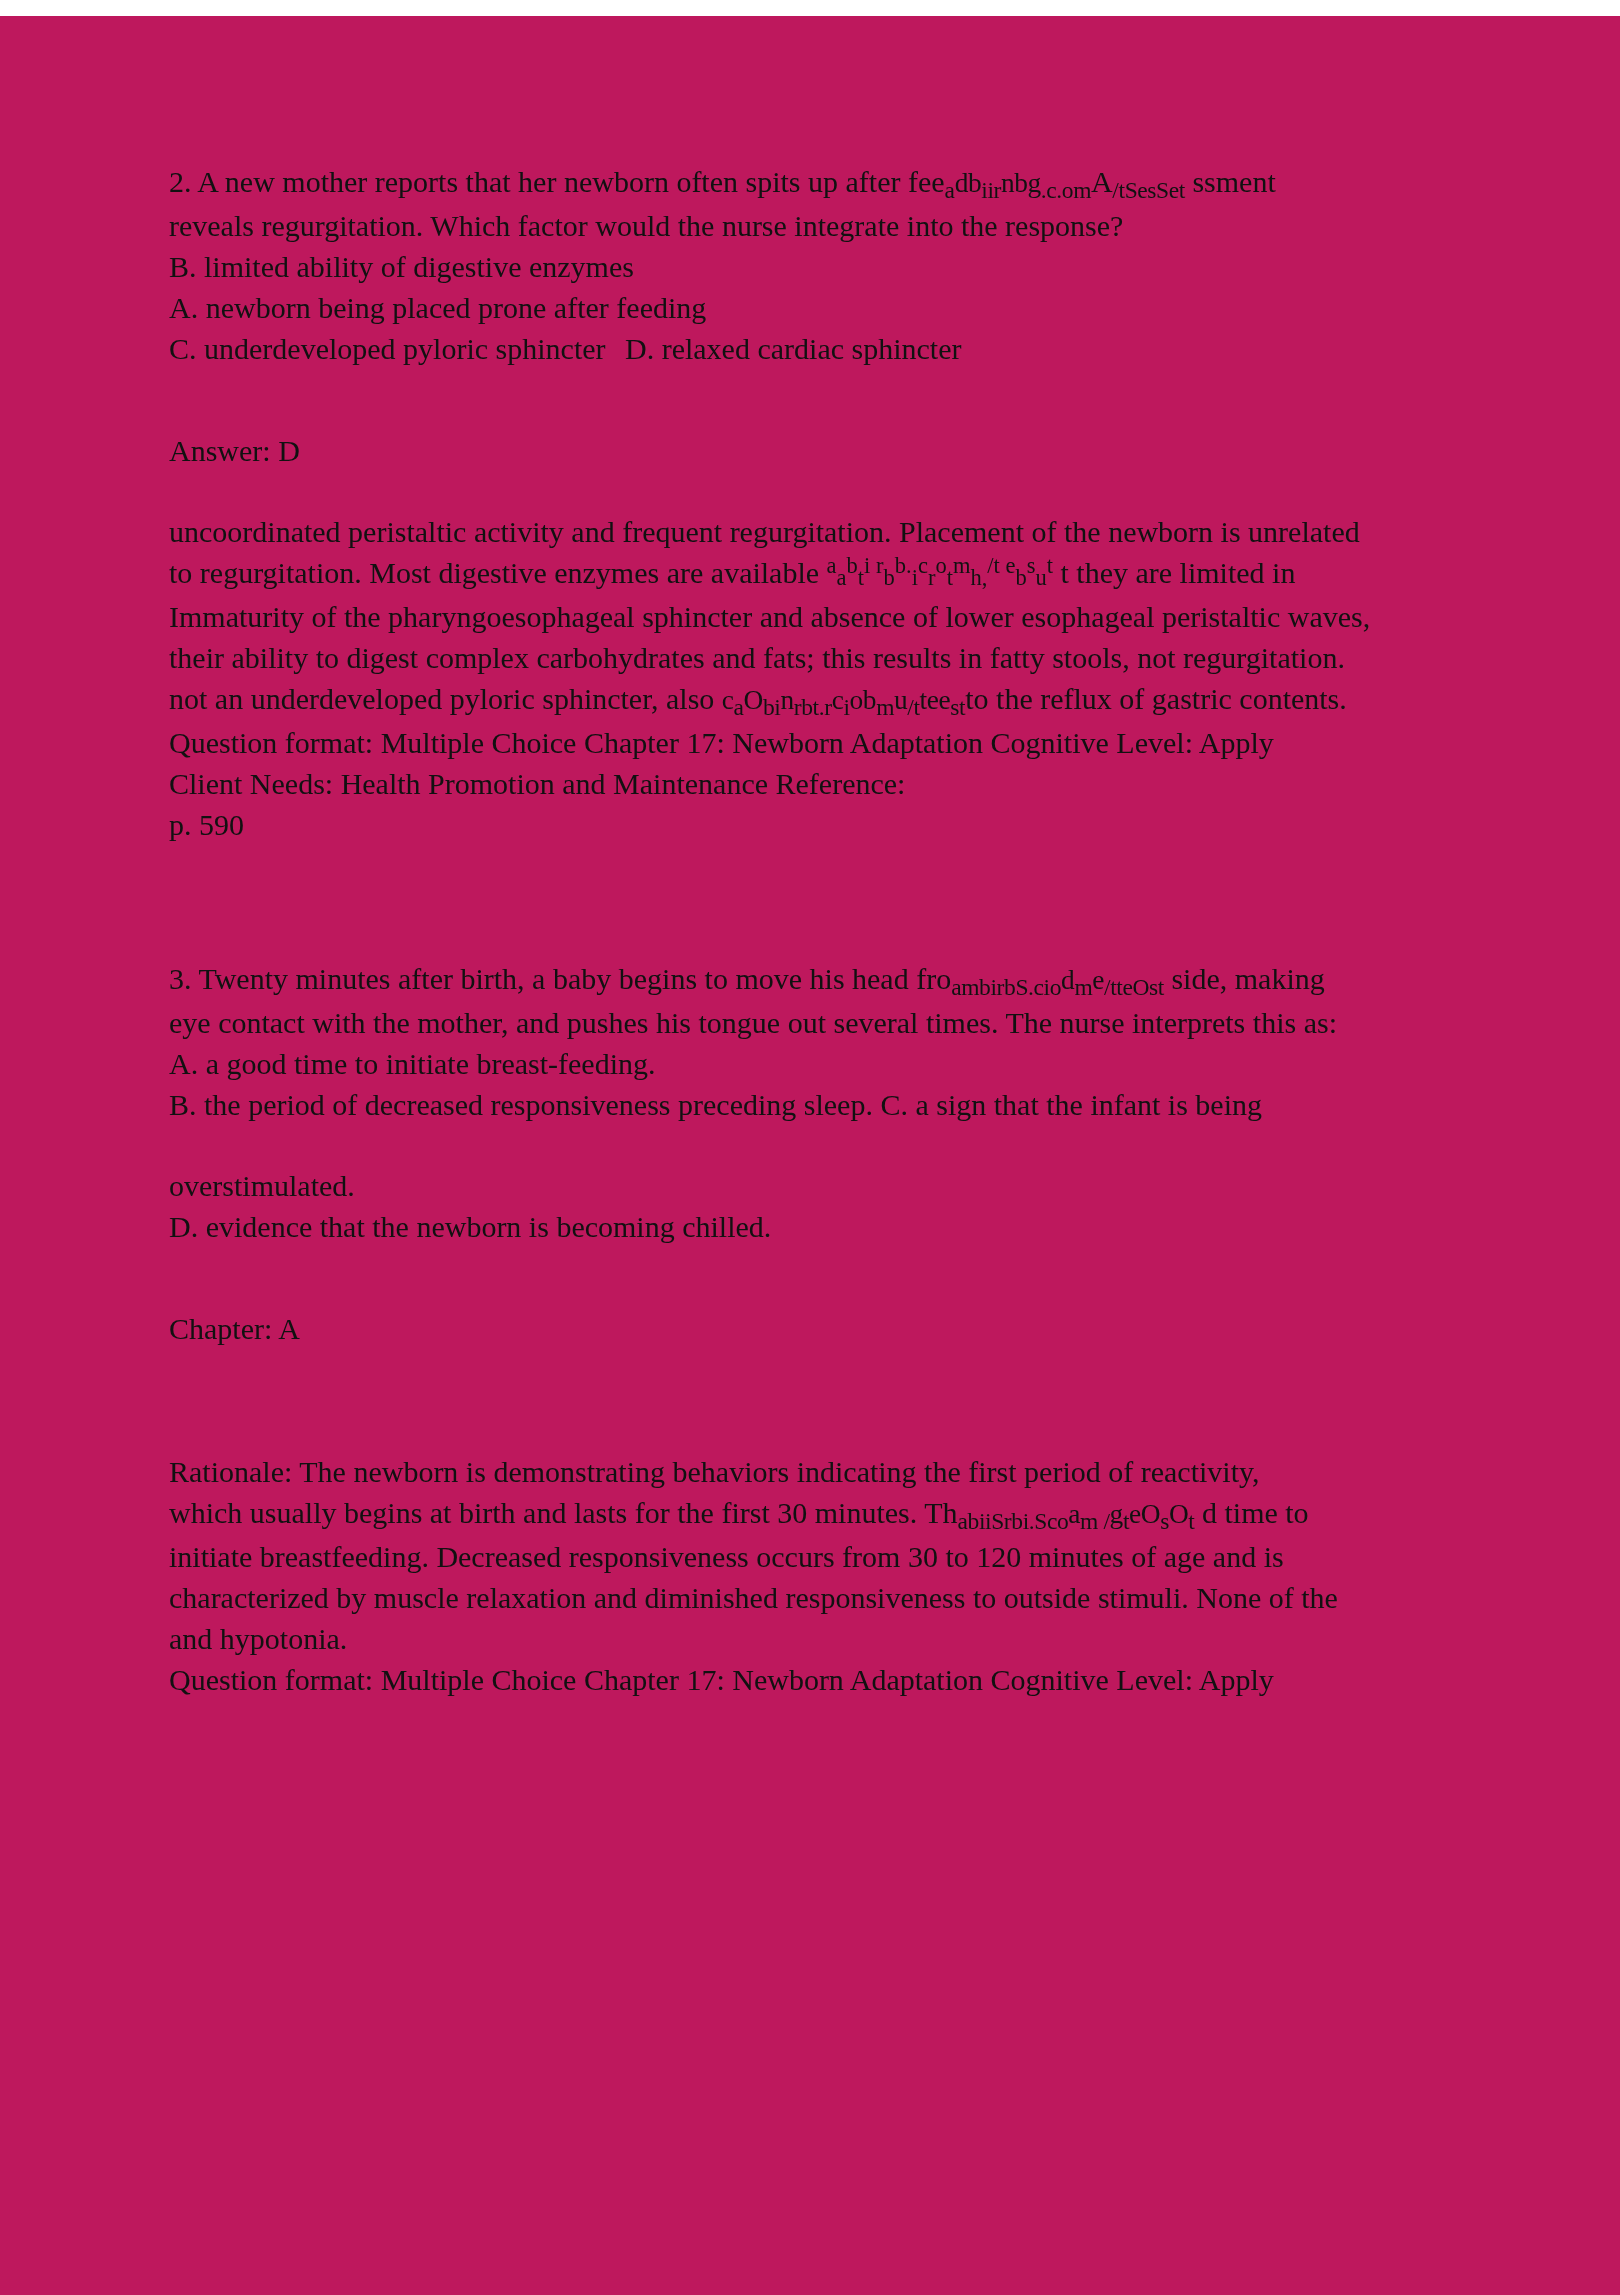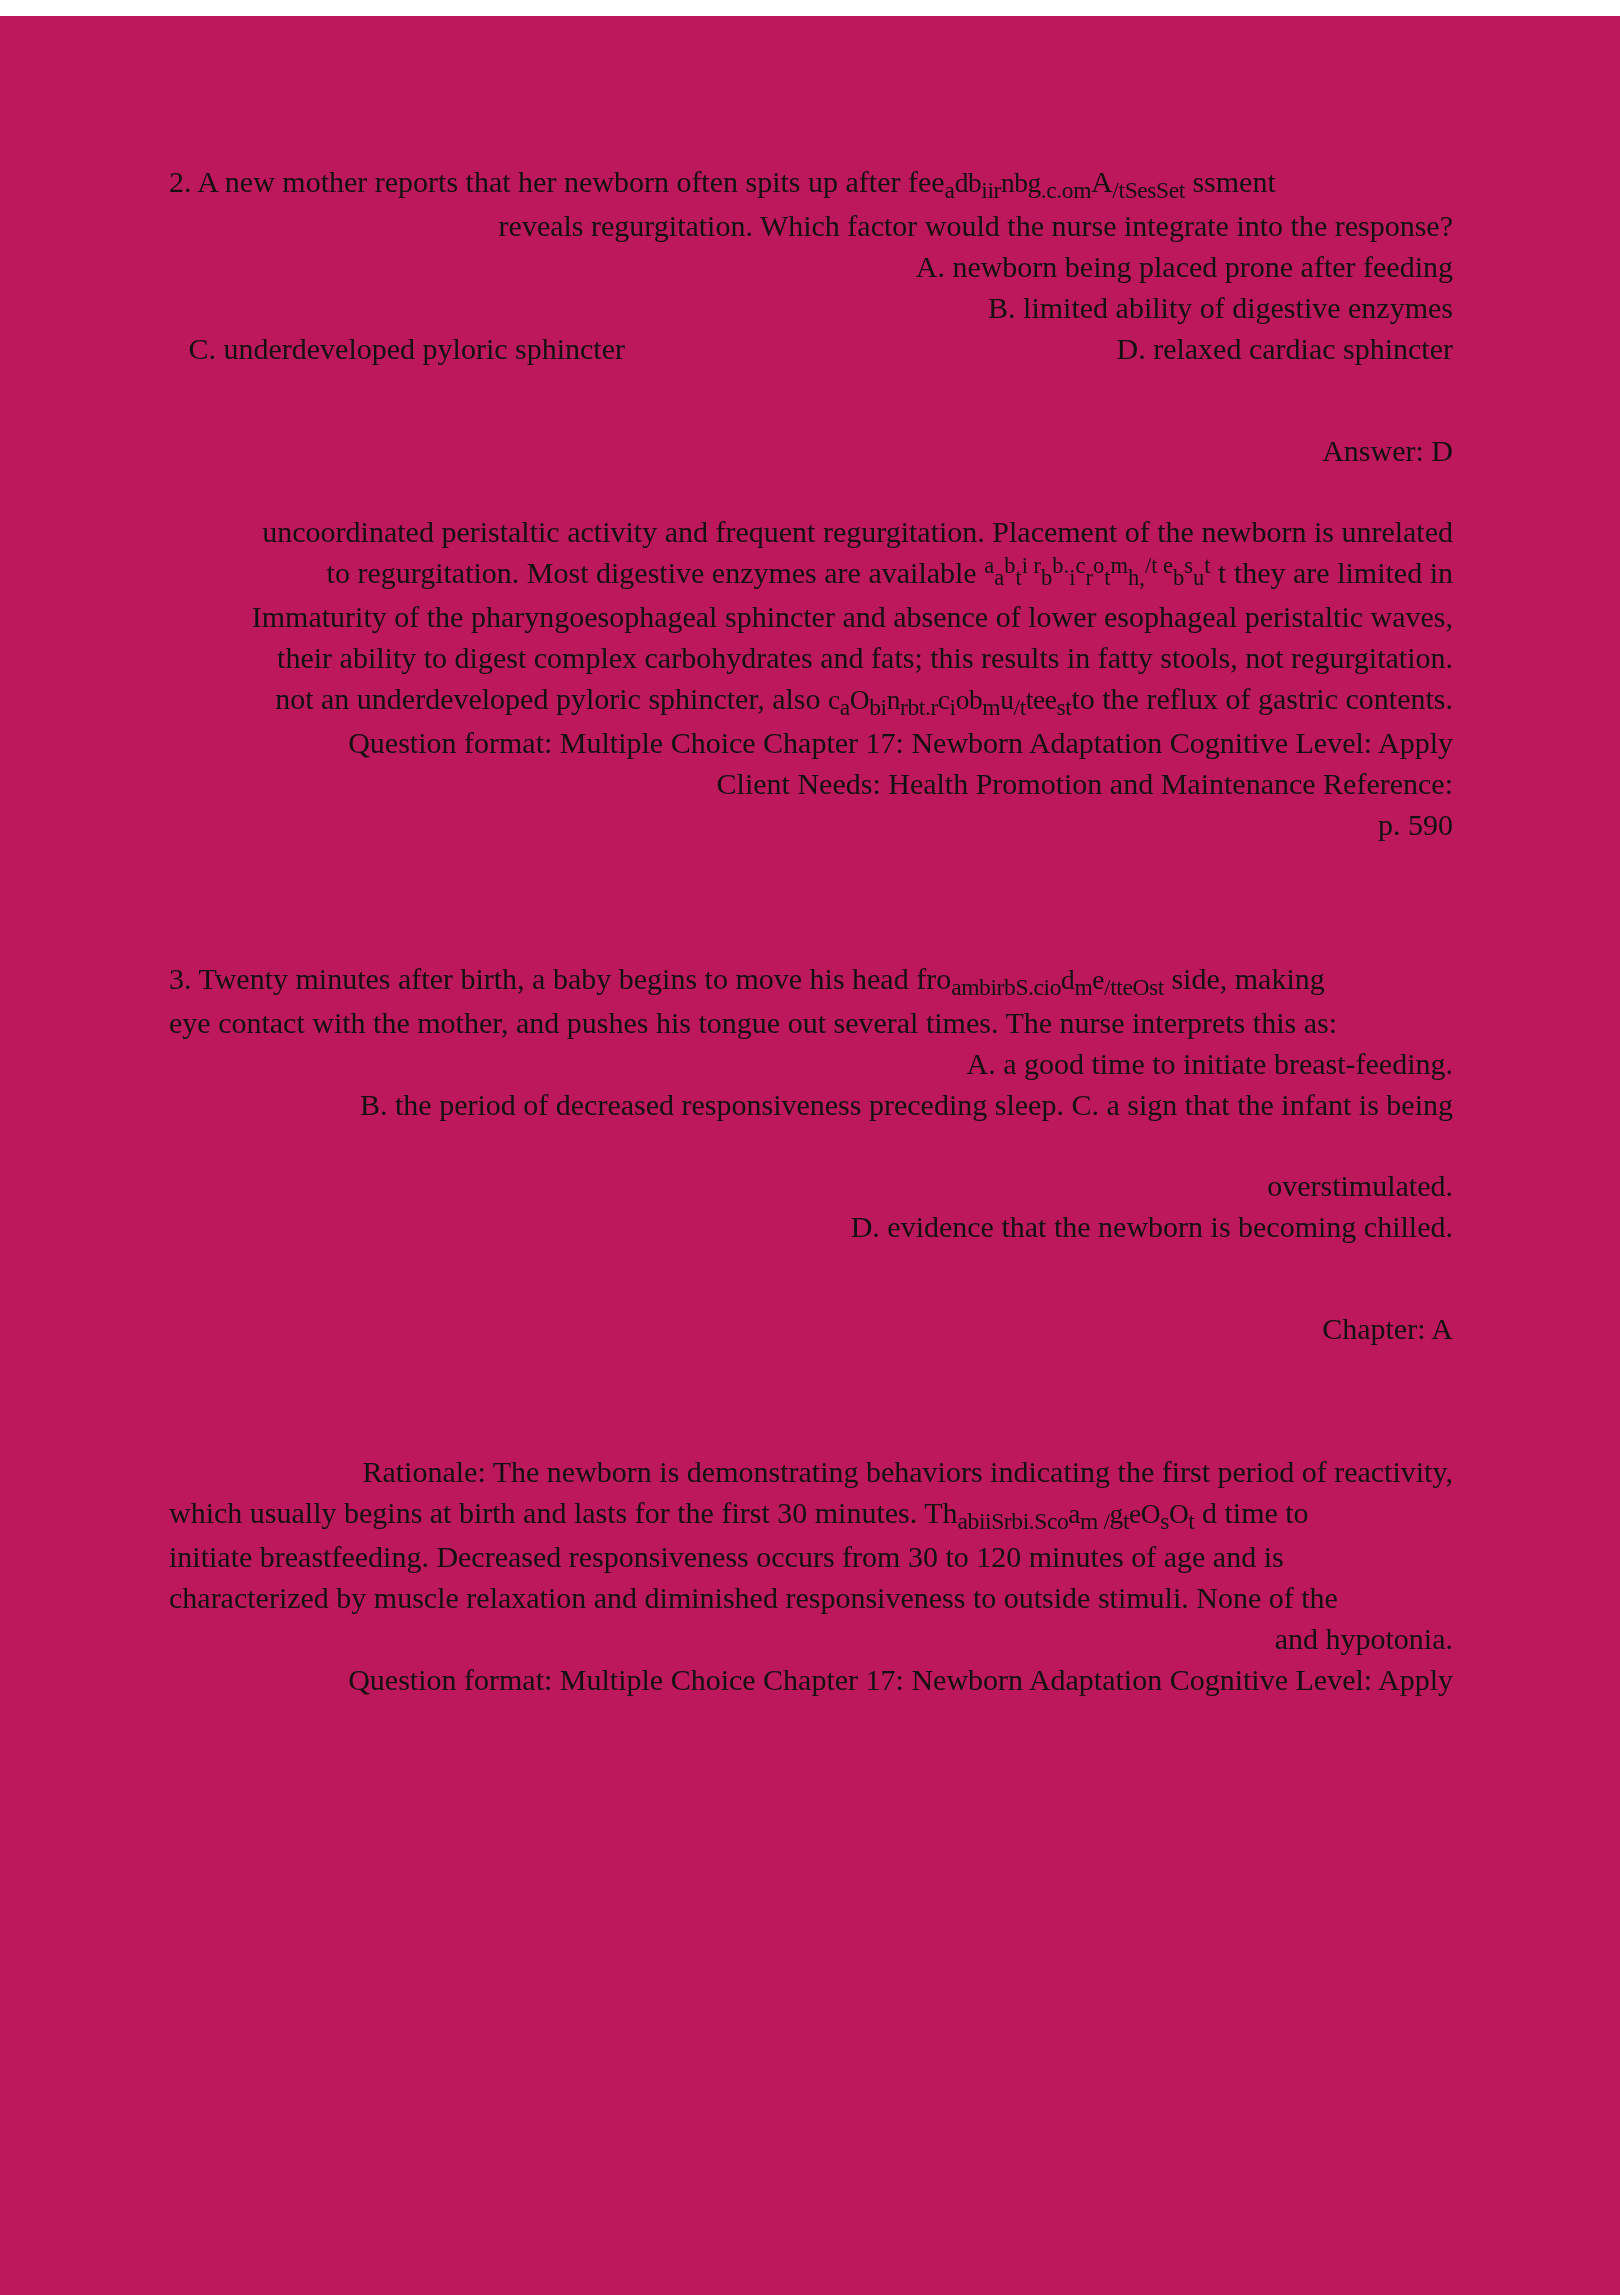--- a/index.html
+++ b/index.html
@@ -29,21 +29,21 @@
   }
   .para {
     font-size: 30px;
     line-height: 41px;
     text-align: justify;
     text-justify: inter-word;
     margin: 0;
     color: #111111;
   }
   .para.noj {
-    text-align: right;
+    text-align: left;
   }
   .blockgap-sm { height: 40px; }
   .blockgap-md { height: 61px; }
   .blockgap-lg { height: 102px; }
   .blockgap-xl { height: 113px; }
 
   
   .garble {
     white-space: nowrap;
     letter-spacing: -0.4px;
@@ -77,22 +77,22 @@
 
 <div class="page">
   <div class="content">
 
     <div>
 
       <p class="para"><span>2. A new mother reports that her newborn often spits up after fee</span><span class="garble"><span class="g lo">a</span><span class="g mid">d</span><span class="g mid">b</span><span class="g lo">i</span><span class="g lo">i</span><span class="g lo">r</span><span class="g mid">n</span><span class="g mid">b</span><span class="g mid">g</span><span class="g lo">.</span><span class="g lo">c</span><span class="g lo">.</span><span class="g lo">o</span><span class="g lo">m</span><span class="g big">A</span><span class="g lo">/</span><span class="g lo">t</span><span class="g lo">S</span><span class="g lo">e</span><span class="g lo">s</span><span class="g lo">S</span><span class="g lo">e</span><span class="g lo">t</span></span><span> ssment</span></p>
 
       <p class="para noj">reveals regurgitation. Which factor would the nurse integrate into the response?</p>
 
+      <p class="para noj">B. limited ability of digestive enzymes</p>
       <p class="para noj">A. newborn being placed prone after feeding</p>
-      <p class="para noj">B. limited ability of digestive enzymes</p>
 
       <div class="para noj colsplit">
         <div class="c1">C. underdeveloped pyloric sphincter</div>
         <div class="c2">D. relaxed cardiac sphincter</div>
       </div>
 
       <div class="blockgap-md"></div>
 
       <p class="para noj">Answer: D</p>
 

